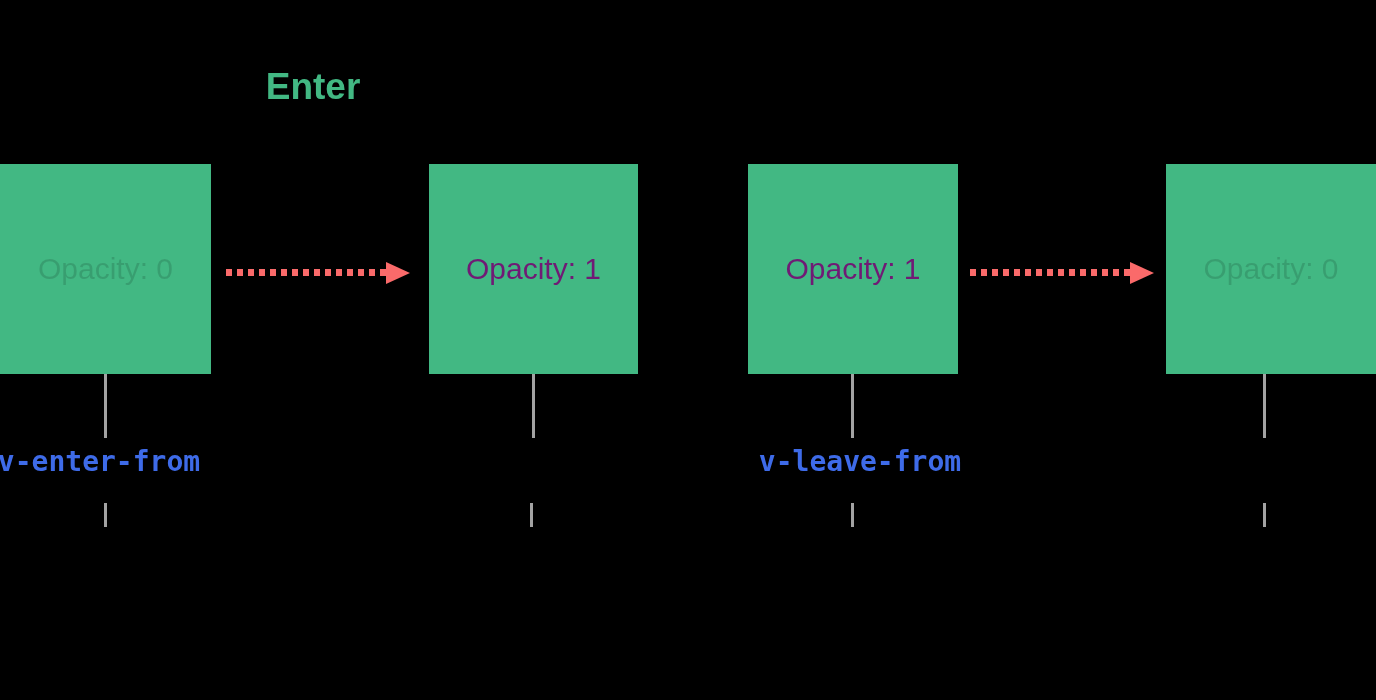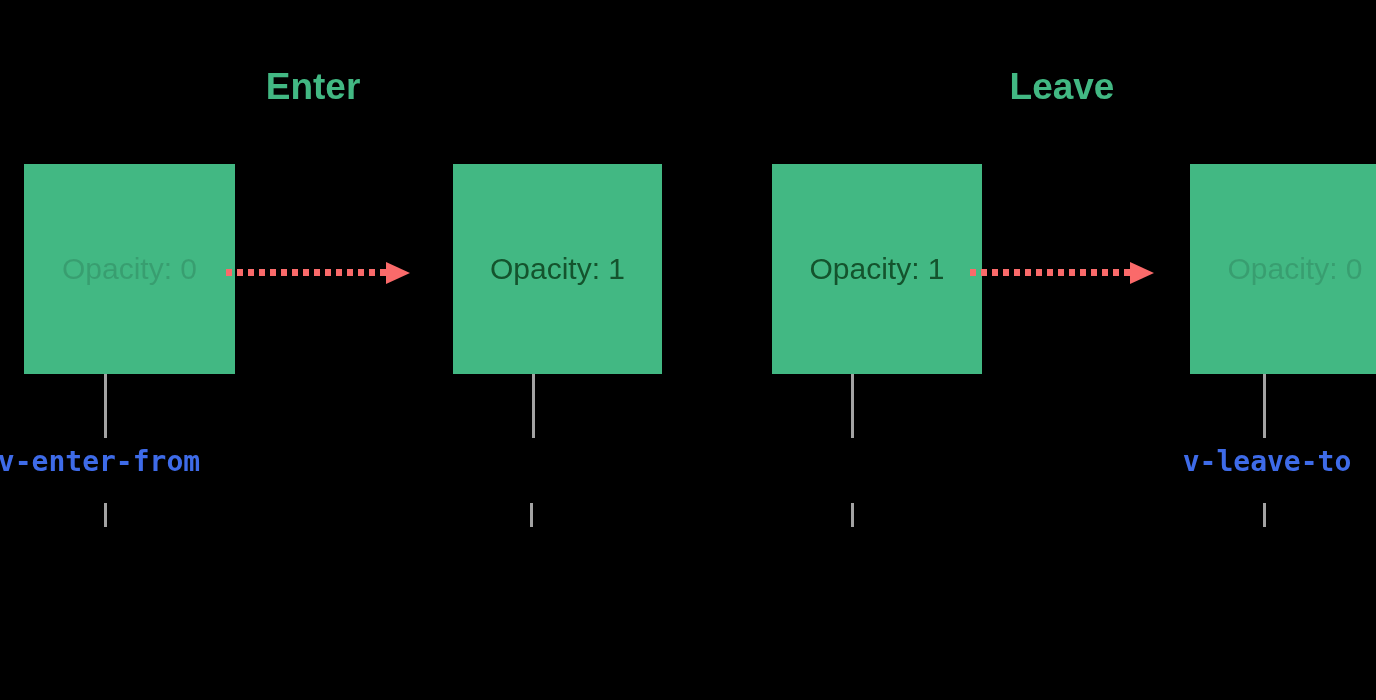--- a/index.html
+++ b/index.html
@@ -27,25 +27,24 @@
     white-space: nowrap;
   }
   .state-box {
     position: absolute;
     top: 164px;
     height: 210px;
     background: #42b883;
     display: flex;
     align-items: center;
     justify-content: center;
-    margin-left: 24px;
   }
   .box-label {
     font-size: 30px;
-    color: #14532d;
+    color: #701a75;
     white-space: nowrap;
   }
   .box-label.faded {
     color: rgba(0, 0, 0, 0.14);
   }
   .dash-line {
     position: absolute;
     top: 269px;
     height: 7px;
     width: 160px;
@@ -115,35 +114,34 @@
 
   <div class="stem under-box" style="left:103.5px"></div>
   <div class="stem under-box" style="left:531.5px"></div>
 
   <div class="code-label row1" style="left:99px">v-enter-from</div>
 
   <div class="bracket" style="left:104px; width:429px"></div>
   <div class="stem bracket-stem" style="left:317px"></div>
 
 
-  <div class="section-title" style="left:1062px">Leave</div>
 
   <div class="state-box" style="left:748px; width:210px">
     <span class="box-label">Opacity: 1</span>
   </div>
 
   <div class="dash-line" style="left:970px"></div>
   <div class="arrow-head" style="left:1130px"></div>
 
   <div class="state-box" style="left:1166px; width:210px">
     <span class="box-label faded">Opacity: 0</span>
   </div>
 
   <div class="stem under-box" style="left:851px"></div>
   <div class="stem under-box" style="left:1263px"></div>
 
-  <div class="code-label row1" style="left:1267px">v-leave-to</div>
+  <div class="code-label row1" style="left:860px">v-leave-from</div>
 
   <div class="bracket" style="left:851px; width:415px"></div>
   <div class="stem bracket-stem" style="left:1057px"></div>
 
 
 </div>
 
 </body></html>

